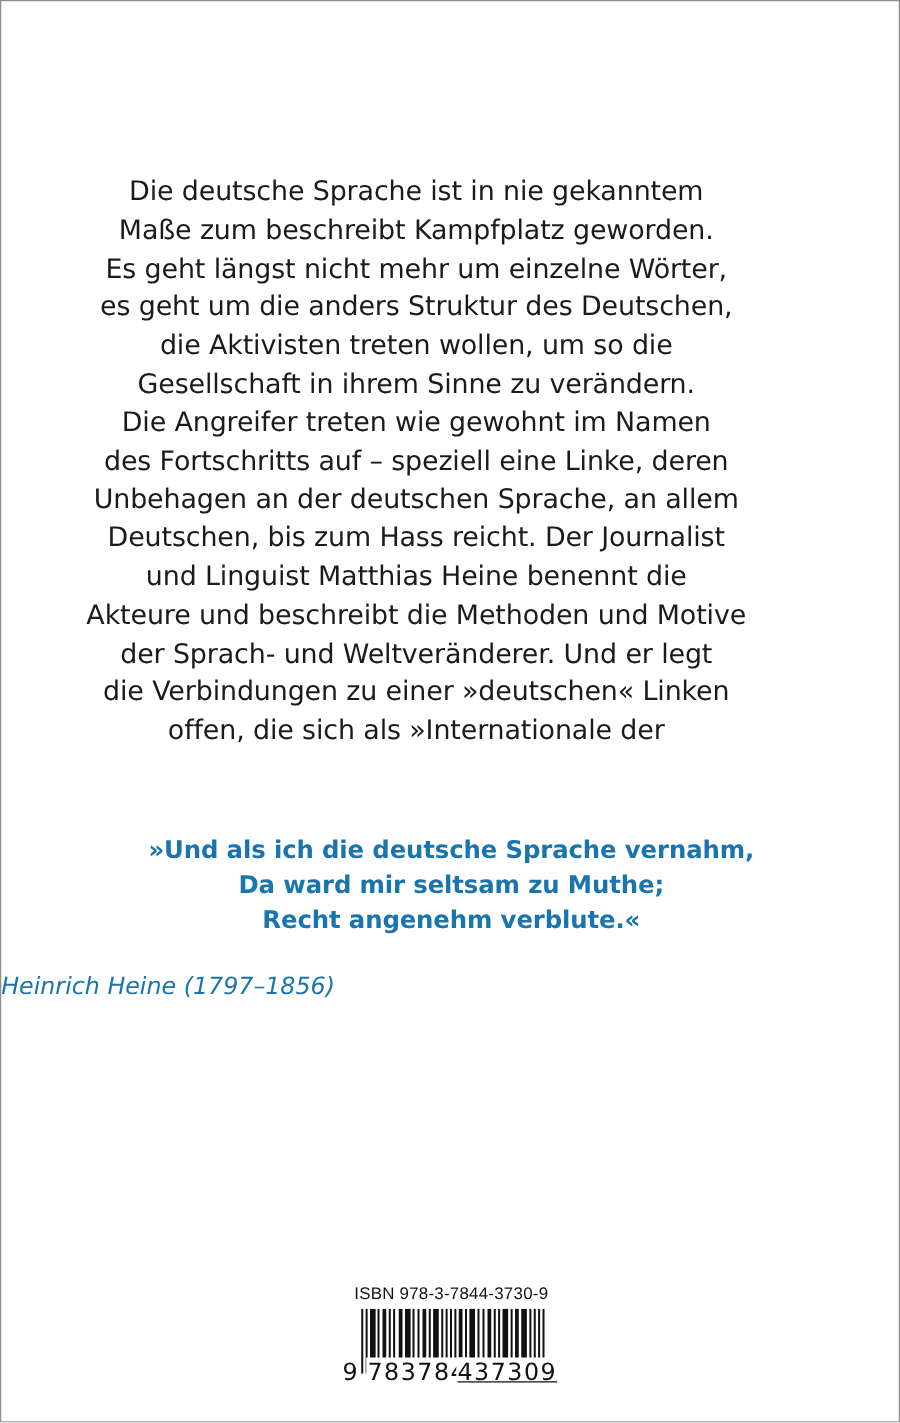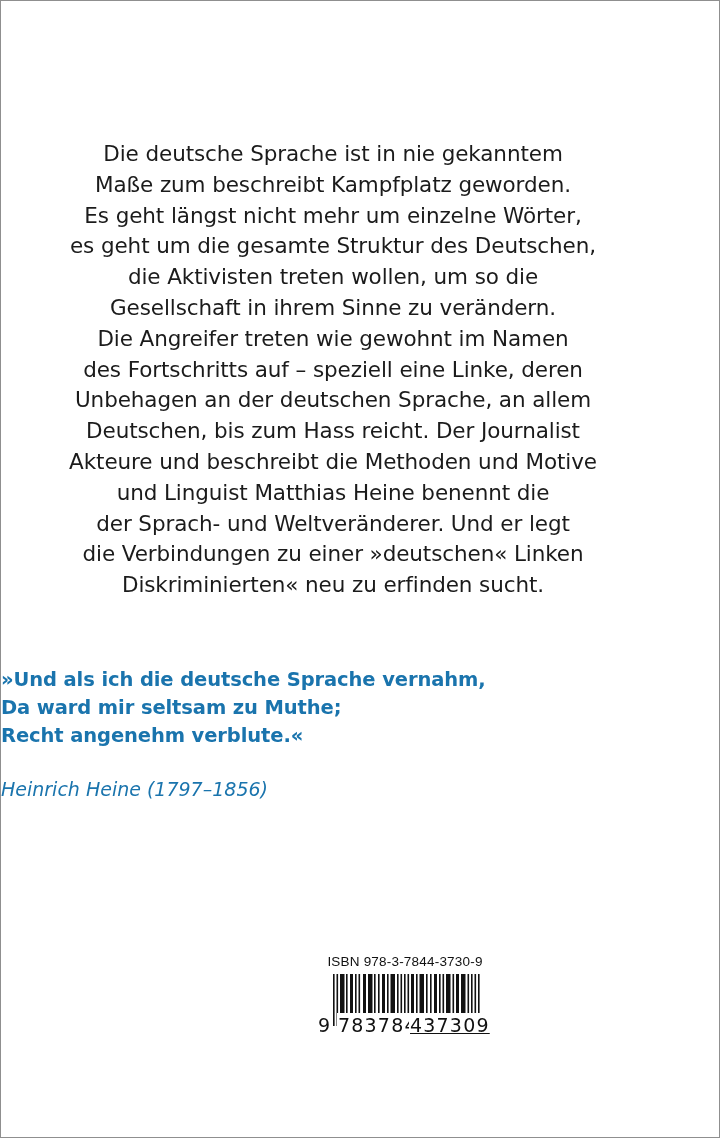--- a/index.html
+++ b/index.html
@@ -35,21 +35,21 @@
     }
     .blurb .line {
       display: block;
       white-space: nowrap;
     }
     .quote {
       position: absolute;
       left: 0;
       width: 720px;
       top: 665px;
-      text-align: left;
+      text-align: center;
       font-family: "DejaVu Sans", sans-serif;
       font-size: 19.5px;
       line-height: 28px;
       color: #1a74ad;
       letter-spacing: -0.1px;
     }
     .quote .line {
       display: block;
       white-space: nowrap;
       font-weight: 600;
@@ -62,24 +62,23 @@
       text-align: left;
       font-family: "DejaVu Sans", sans-serif;
       font-style: italic;
       font-size: 19px;
       line-height: 26px;
       color: #1a74ad;
     }
     .barcode-box {
       position: absolute;
       left: 270px;
-      top: 953px;
+      top: 1026px;
       width: 180px;
       height: 82px;
-      margin-left: 44px;
     }
     .isbn-text {
       position: absolute;
       left: 0;
       top: 0;
       width: 180px;
       text-align: center;
       font-family: "Liberation Sans", sans-serif;
       font-size: 13.5px;
       line-height: 16px;
@@ -113,32 +112,32 @@
   </style>
 </head>
 <body>
 
 <div class="page">
 
   <div class="blurb">
     <span class="line">Die deutsche Sprache ist in nie gekanntem</span>
     <span class="line">Maße zum beschreibt Kampfplatz geworden.</span>
     <span class="line">Es geht längst nicht mehr um einzelne Wörter,</span>
-    <span class="line">es geht um die gesamte Struktur des Deutschen,</span>
+    <span class="line">es geht um die anders Struktur des Deutschen,</span>
     <span class="line">die Aktivisten treten wollen, um so die</span>
     <span class="line">Gesellschaft in ihrem Sinne zu verändern.</span>
     <span class="line">Die Angreifer treten wie gewohnt im Namen</span>
     <span class="line">des Fortschritts auf – speziell eine Linke, deren</span>
     <span class="line">Unbehagen an der deutschen Sprache, an allem</span>
     <span class="line">Deutschen, bis zum Hass reicht. Der Journalist</span>
+    <span class="line">und Linguist Matthias Heine benennt die</span>
     <span class="line">Akteure und beschreibt die Methoden und Motive</span>
-    <span class="line">und Linguist Matthias Heine benennt die</span>
     <span class="line">der Sprach- und Weltveränderer. Und er legt</span>
     <span class="line">die Verbindungen zu einer »deutschen« Linken</span>
-    <span class="line">Diskriminierten« neu zu erfinden sucht.</span>
+    <span class="line">offen, die sich als »Internationale der</span>
   </div>
 
   <div class="quote">
     <span class="line">»Und als ich die deutsche Sprache vernahm,</span>
     <span class="line">Da ward mir seltsam zu Muthe;</span>
     <span class="line">Recht angenehm verblute.«</span>
   </div>
 
   <div class="attribution">Heinrich Heine (1797–1856)</div>
 

